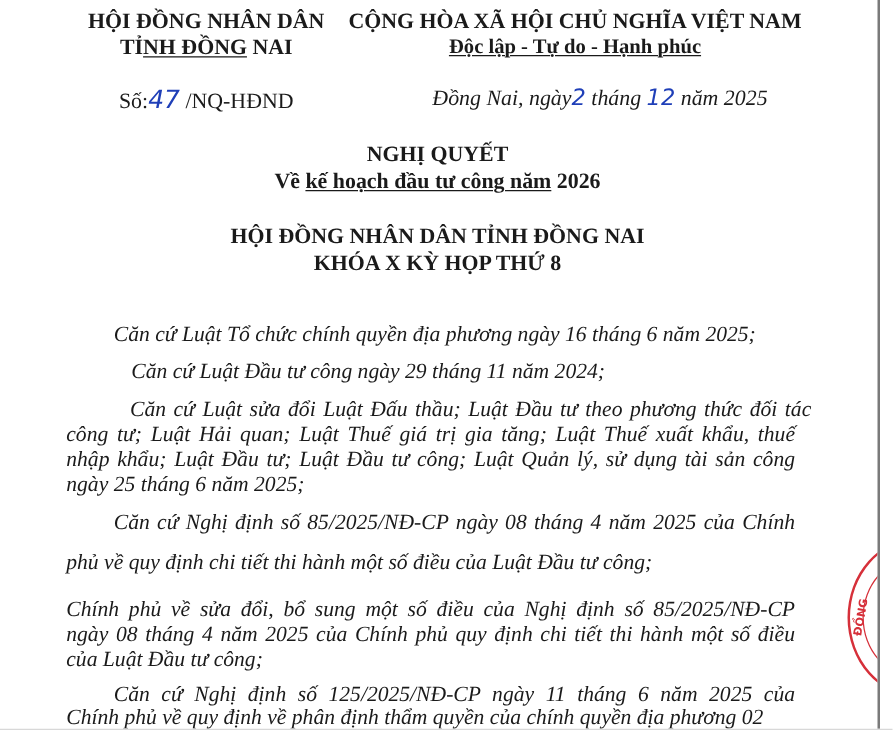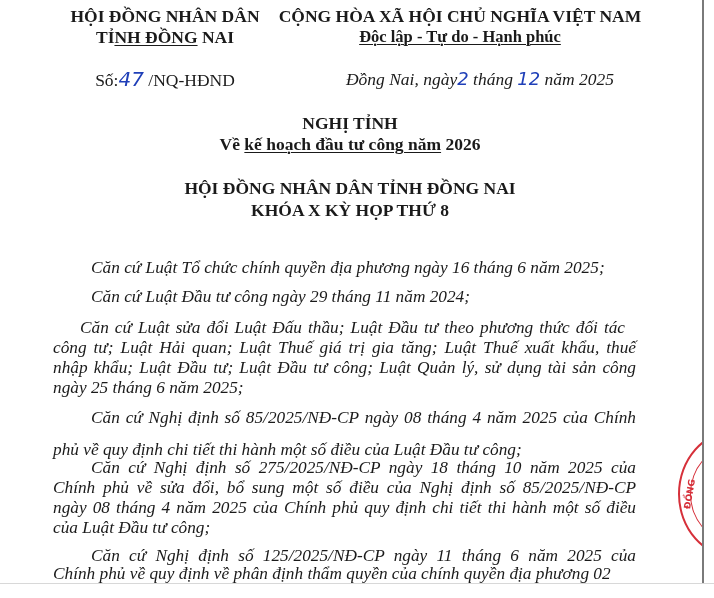--- a/index.html
+++ b/index.html
@@ -54,40 +54,39 @@
   </div>
 
   <div class="abs hdr2 center" style="left:270px; top:27px; width:380px;">
     <span class="u">Độc lập - Tự do - Hạnh phúc</span>
   </div>
   <div class="abs hdr center" style="left:270px; top:6px; width:380px;">CỘNG HÒA XÃ HỘI CHỦ NGHĨA VIỆT NAM</div>
   <div class="abs italic center" style="left:300px; top:68px; width:360px; font-size:17.5px;">
     <span>Đồng Nai, ngày</span><span class="hand" style="font-size:18px;">2</span><span> tháng </span><span class="hand" style="font-size:18px;">12</span><span> năm 2025</span>
   </div>
 
-  <div class="abs hdr center" style="left:150px; top:113px; width:400px;">NGHỊ TỈNH</div>
+  <div class="abs hdr center" style="left:150px; top:113px; width:400px;">NGHỊ QUYẾT</div>
   <div class="abs hdr center" style="left:150px; top:134px; width:400px;">
     <span>Về </span><span class="u">kế hoạch đầu tư công năm</span><span> 2026</span>
   </div>
 
   <div class="abs hdr center" style="left:100px; top:178px; width:500px;">HỘI ĐỒNG NHÂN DÂN TỈNH ĐỒNG NAI</div>
   <div class="abs hdr center" style="left:100px; top:200px; width:500px;">KHÓA X KỲ HỌP THỨ 8</div>
 
   <div class="body-line" style="left:91px; top:258px;font-family:Liberation Serif, serif;">Căn cứ Luật Tổ chức chính quyền địa phương ngày 16 tháng 6 năm 2025;</div>
-  <div class="body-line" style="left:91px; top:287px;text-align:right;">Căn cứ Luật Đầu tư công ngày 29 tháng 11 năm 2024;</div>
+  <div class="body-line" style="left:105px; top:287px;text-align:right;">Căn cứ Luật Đầu tư công ngày 29 tháng 11 năm 2024;</div>
 
-  <div class="body-line justify" style="left:80px; top:318px; width:545px;">Căn cứ Luật sửa đổi Luật Đấu thầu; Luật Đầu tư theo phương thức đối tác</div>
+  <div class="body-line justify" style="left:104px; top:318px; width:545px;">Căn cứ Luật sửa đổi Luật Đấu thầu; Luật Đầu tư theo phương thức đối tác</div>
   <div class="body-line justify" style="left:53px; top:338px; width:583px;">công tư; Luật Hải quan; Luật Thuế giá trị gia tăng; Luật Thuế xuất khẩu, thuế</div>
   <div class="body-line justify" style="left:53px; top:358px; width:583px;">nhập khẩu; Luật Đầu tư; Luật Đầu tư công; Luật Quản lý, sử dụng tài sản công</div>
   <div class="body-line" style="left:53px; top:378px;">ngày 25 tháng 6 năm 2025;</div>
 
   <div class="body-line justify" style="left:91px; top:408px; width:545px;">Căn cứ Nghị định số 85/2025/NĐ-CP ngày 08 tháng 4 năm 2025 của Chính</div>
   <div class="body-line" style="left:53px; top:428px;margin-top:12px;">phủ về quy định chi tiết thi hành một số điều của Luật Đầu tư công;</div>
 
-  <div class="body-line justify" style="left:91px; top:458px; width:545px;">Căn cứ Nghị định số 275/2025/NĐ-CP ngày 18 tháng 10 năm 2025 của</div>
   <div class="body-line justify" style="left:53px; top:478px; width:583px;">Chính phủ về sửa đổi, bổ sung một số điều của Nghị định số 85/2025/NĐ-CP</div>
   <div class="body-line justify" style="left:53px; top:498px; width:583px;">ngày 08 tháng 4 năm 2025 của Chính phủ quy định chi tiết thi hành một số điều</div>
   <div class="body-line" style="left:53px; top:518px;">của Luật Đầu tư công;</div>
 
   <div class="body-line justify" style="left:91px; top:546px; width:545px;">Căn cứ Nghị định số 125/2025/NĐ-CP ngày 11 tháng 6 năm 2025 của</div>
   <div class="body-line" style="left:53px; top:564px;">Chính phủ về quy định về phân định thẩm quyền của chính quyền địa phương 02</div>
 
   <div class="stamp"></div>
   <div class="stamp-inner"></div>
   <div class="stamp-text" style="top:508px;">ĐỒNG</div>

